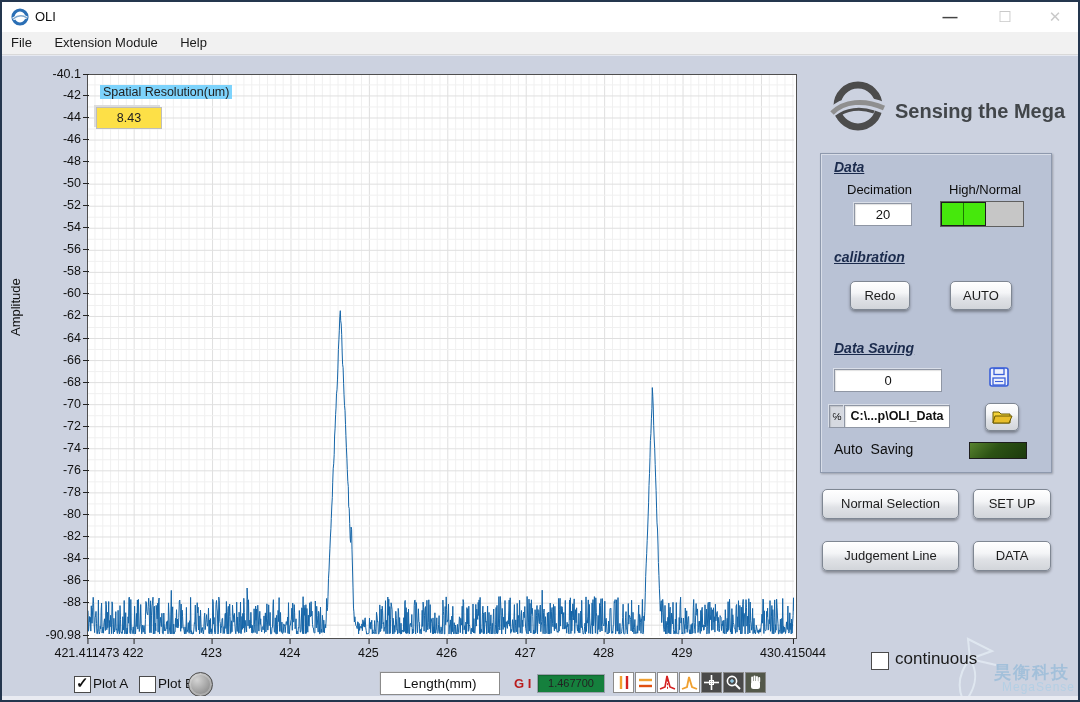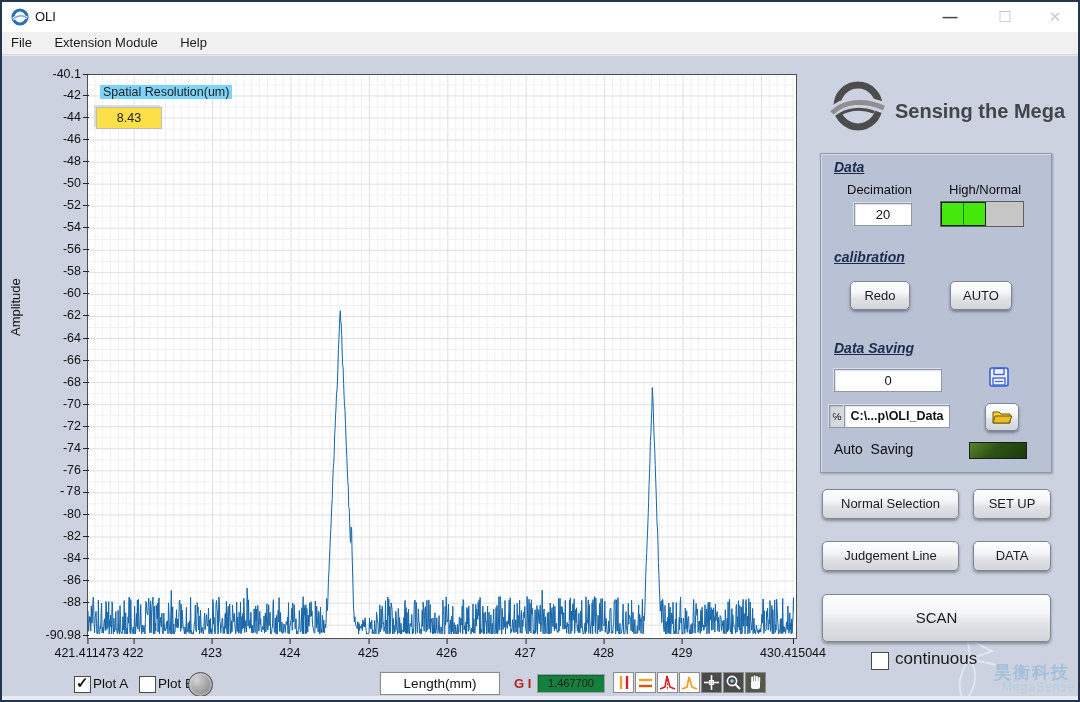--- a/index.html
+++ b/index.html
@@ -252,21 +252,21 @@
         <div class="ytick" style="left: 7px; top: 209.364px;">-58<i></i></div>
         <div class="ytick" style="left: 7px; top: 231.416px;">-60<i></i></div>
         <div class="ytick" style="left: 7px; top: 253.468px;">-62<i></i></div>
         <div class="ytick" style="left: 7px; top: 275.52px;">-64<i></i></div>
         <div class="ytick" style="left: 7px; top: 297.572px;">-66<i></i></div>
         <div class="ytick" style="left: 7px; top: 319.624px;">-68<i></i></div>
         <div class="ytick" style="left: 7px; top: 341.676px;">-70<i></i></div>
         <div class="ytick" style="left: 7px; top: 363.728px;">-72<i></i></div>
         <div class="ytick" style="left: 7px; top: 385.779px;">-74<i></i></div>
         <div class="ytick" style="left: 7px; top: 407.831px;">-76<i></i></div>
-        <div class="ytick" style="left: 7px; top: 429.883px; font-family: Liberation Mono, monospace;">-78<i></i></div>
+        <div class="ytick" style="left: 7px; top: 429.883px;">-78<i></i></div>
         <div class="ytick" style="left: 7px; top: 451.935px;">-80<i></i></div>
         <div class="ytick" style="left: 7px; top: 473.987px;">-82<i></i></div>
         <div class="ytick" style="left: 7px; top: 496.039px;">-84<i></i></div>
         <div class="ytick" style="left: 7px; top: 518.091px;">-86<i></i></div>
         <div class="ytick" style="left: 7px; top: 540.143px;">-88<i></i></div>
         <div class="ytick" style="left: 7px; top: 573px;">-90.98<i></i></div>
       </div>
     <div id="xticks">
         <div class="xtick" style="left: 85px; top: 590px;">421.411473<i></i></div>
         <div class="xtick" style="left: 131.148px; top: 590px;">422<i></i></div>
@@ -382,21 +382,20 @@
         <path d="M4,8 L21,8 L18,15 L2,15 Z" fill="#e8be2a" stroke="#6b5a00" stroke-width="1"></path>
       </svg>
     </div>
     <div class="small-label" style="left:832px;top:385px;font-size:14px;white-space:pre;">Auto  Saving</div>
     <div class="led"></div>
 
     <div class="btn" style="left:820px;top:433px;width:135px;height:28px;line-height:28px;">Normal Selection</div>
     <div class="btn" style="left:971px;top:433px;width:76px;height:28px;line-height:28px;">SET UP</div>
     <div class="btn" style="left:820px;top:485px;width:135px;height:28px;line-height:28px;">Judgement Line</div>
     <div class="btn" style="left:971px;top:485px;width:76px;height:28px;line-height:28px;">DATA</div>
-    <div class="btn" style="left:820px;top:538px;width:227px;height:46px;line-height:46px;font-size:15px;">SCAN</div>
 
     <div class="chk" id="chk-continuous" style="left:869px;top:596px;width:16px;height:16px;"></div>
     <div class="cont-label">continuous</div>
 
     <div class="wm1">昊衡科技</div>
     <div class="wm2">MegaSense</div>
   </div>
 
   <div class="bottom-strip"></div>
 </div>

